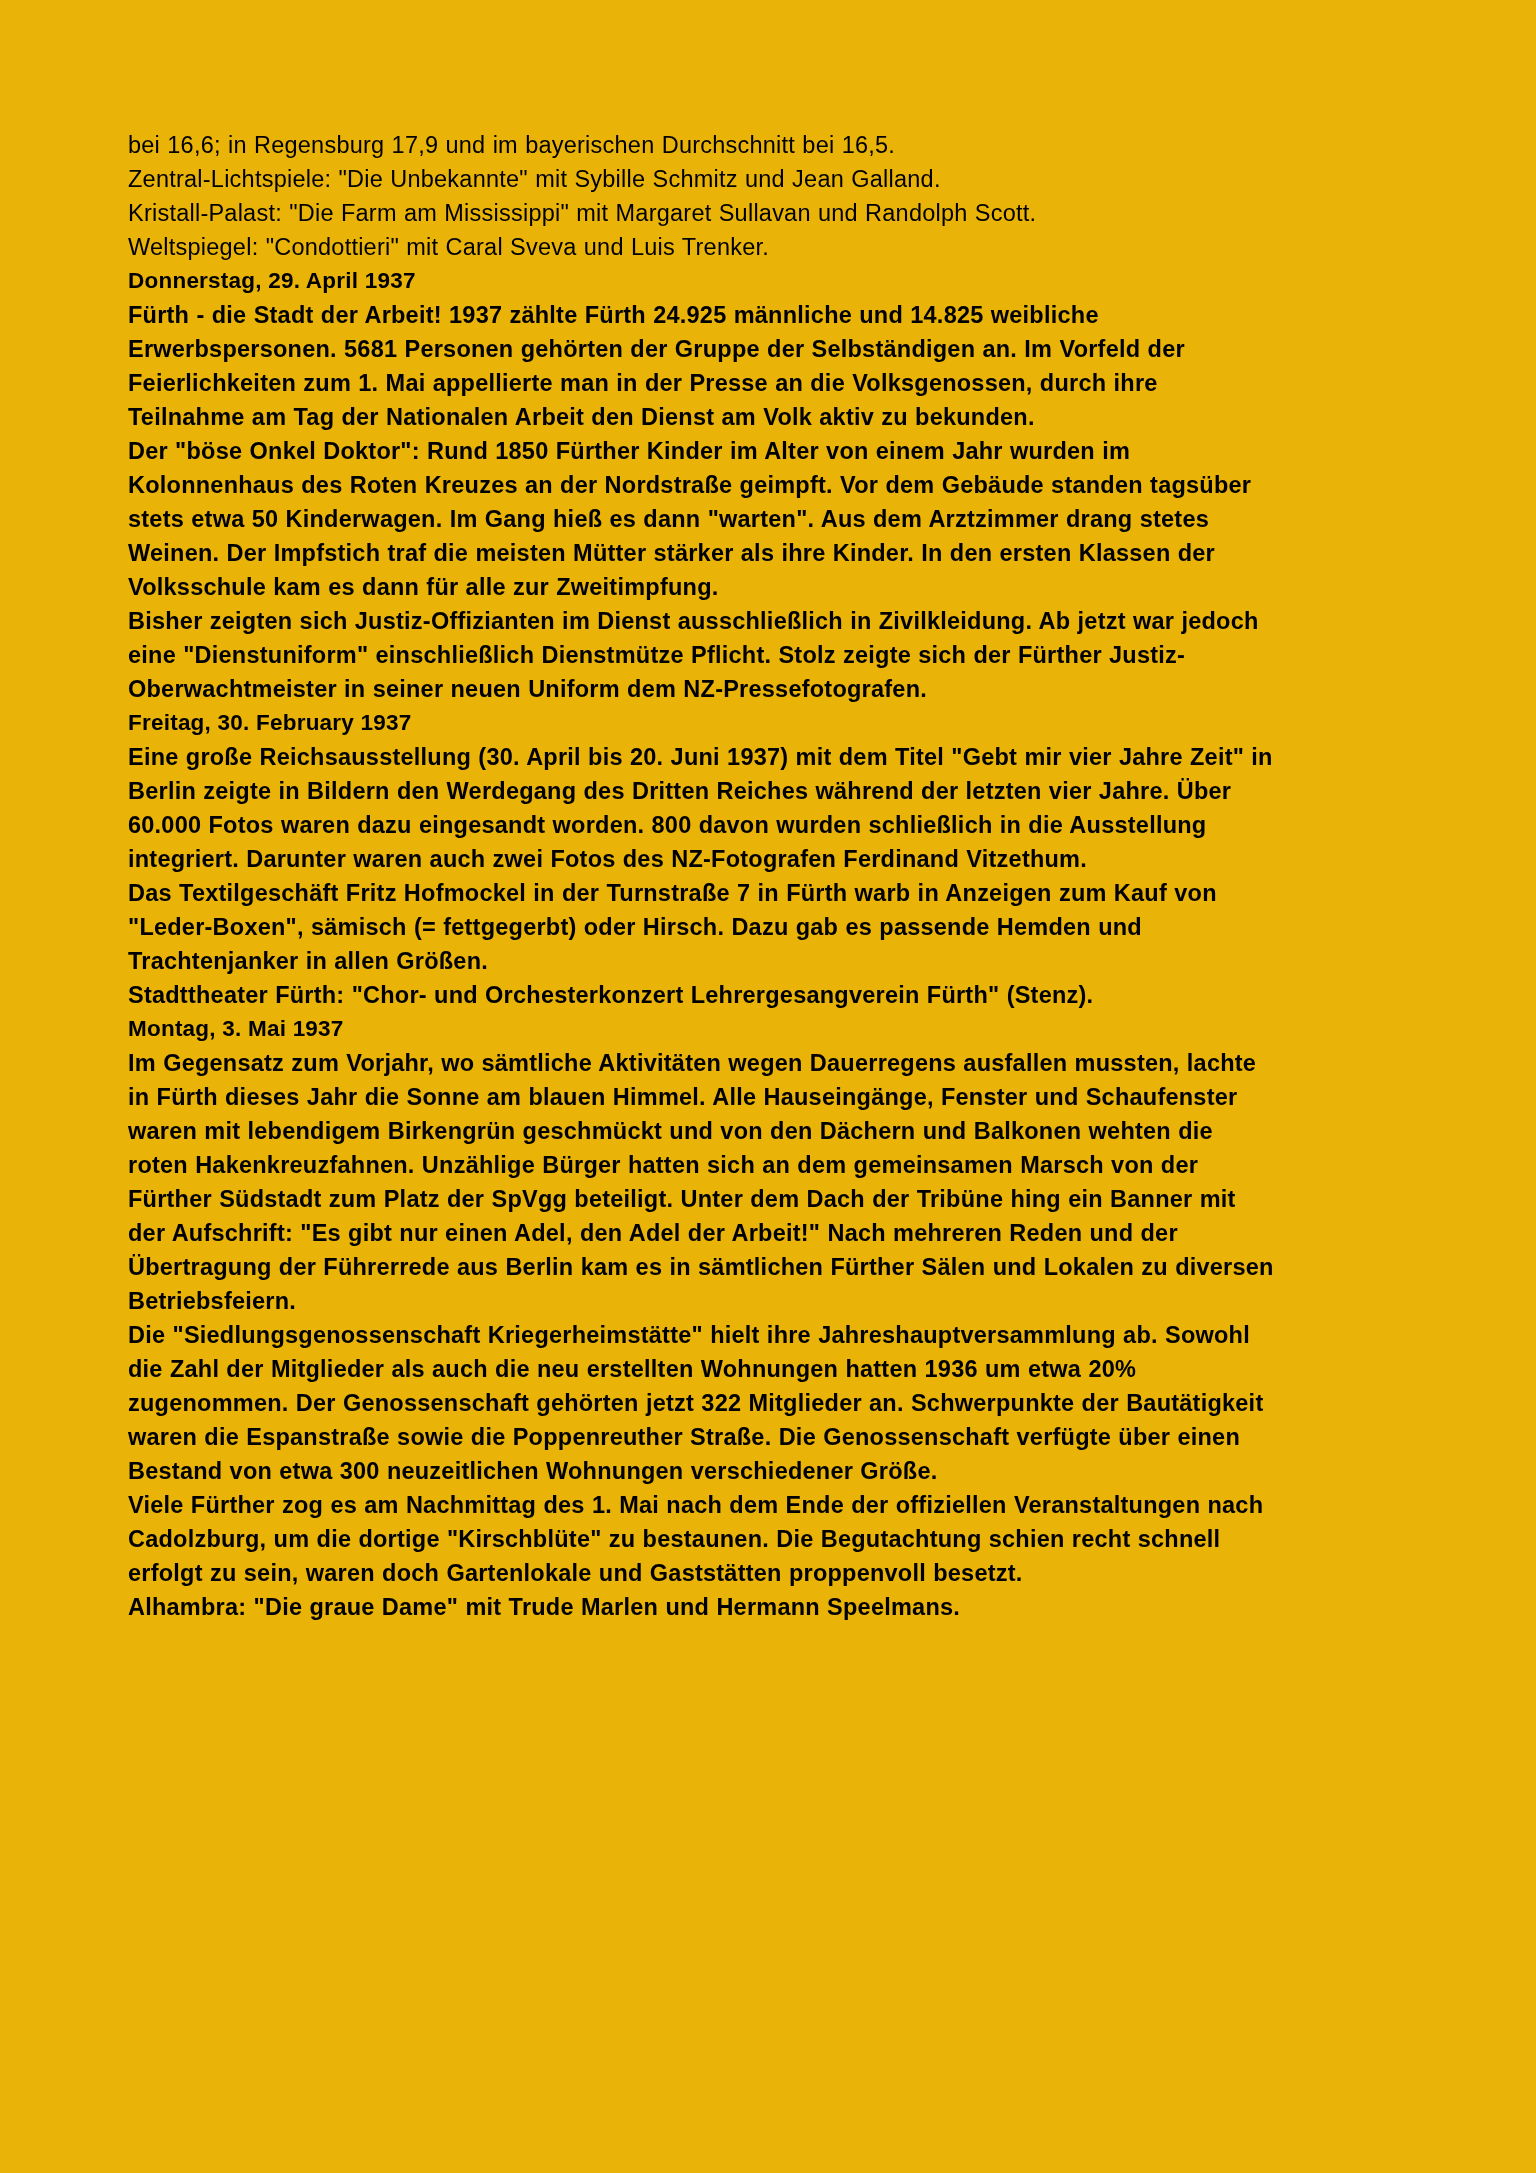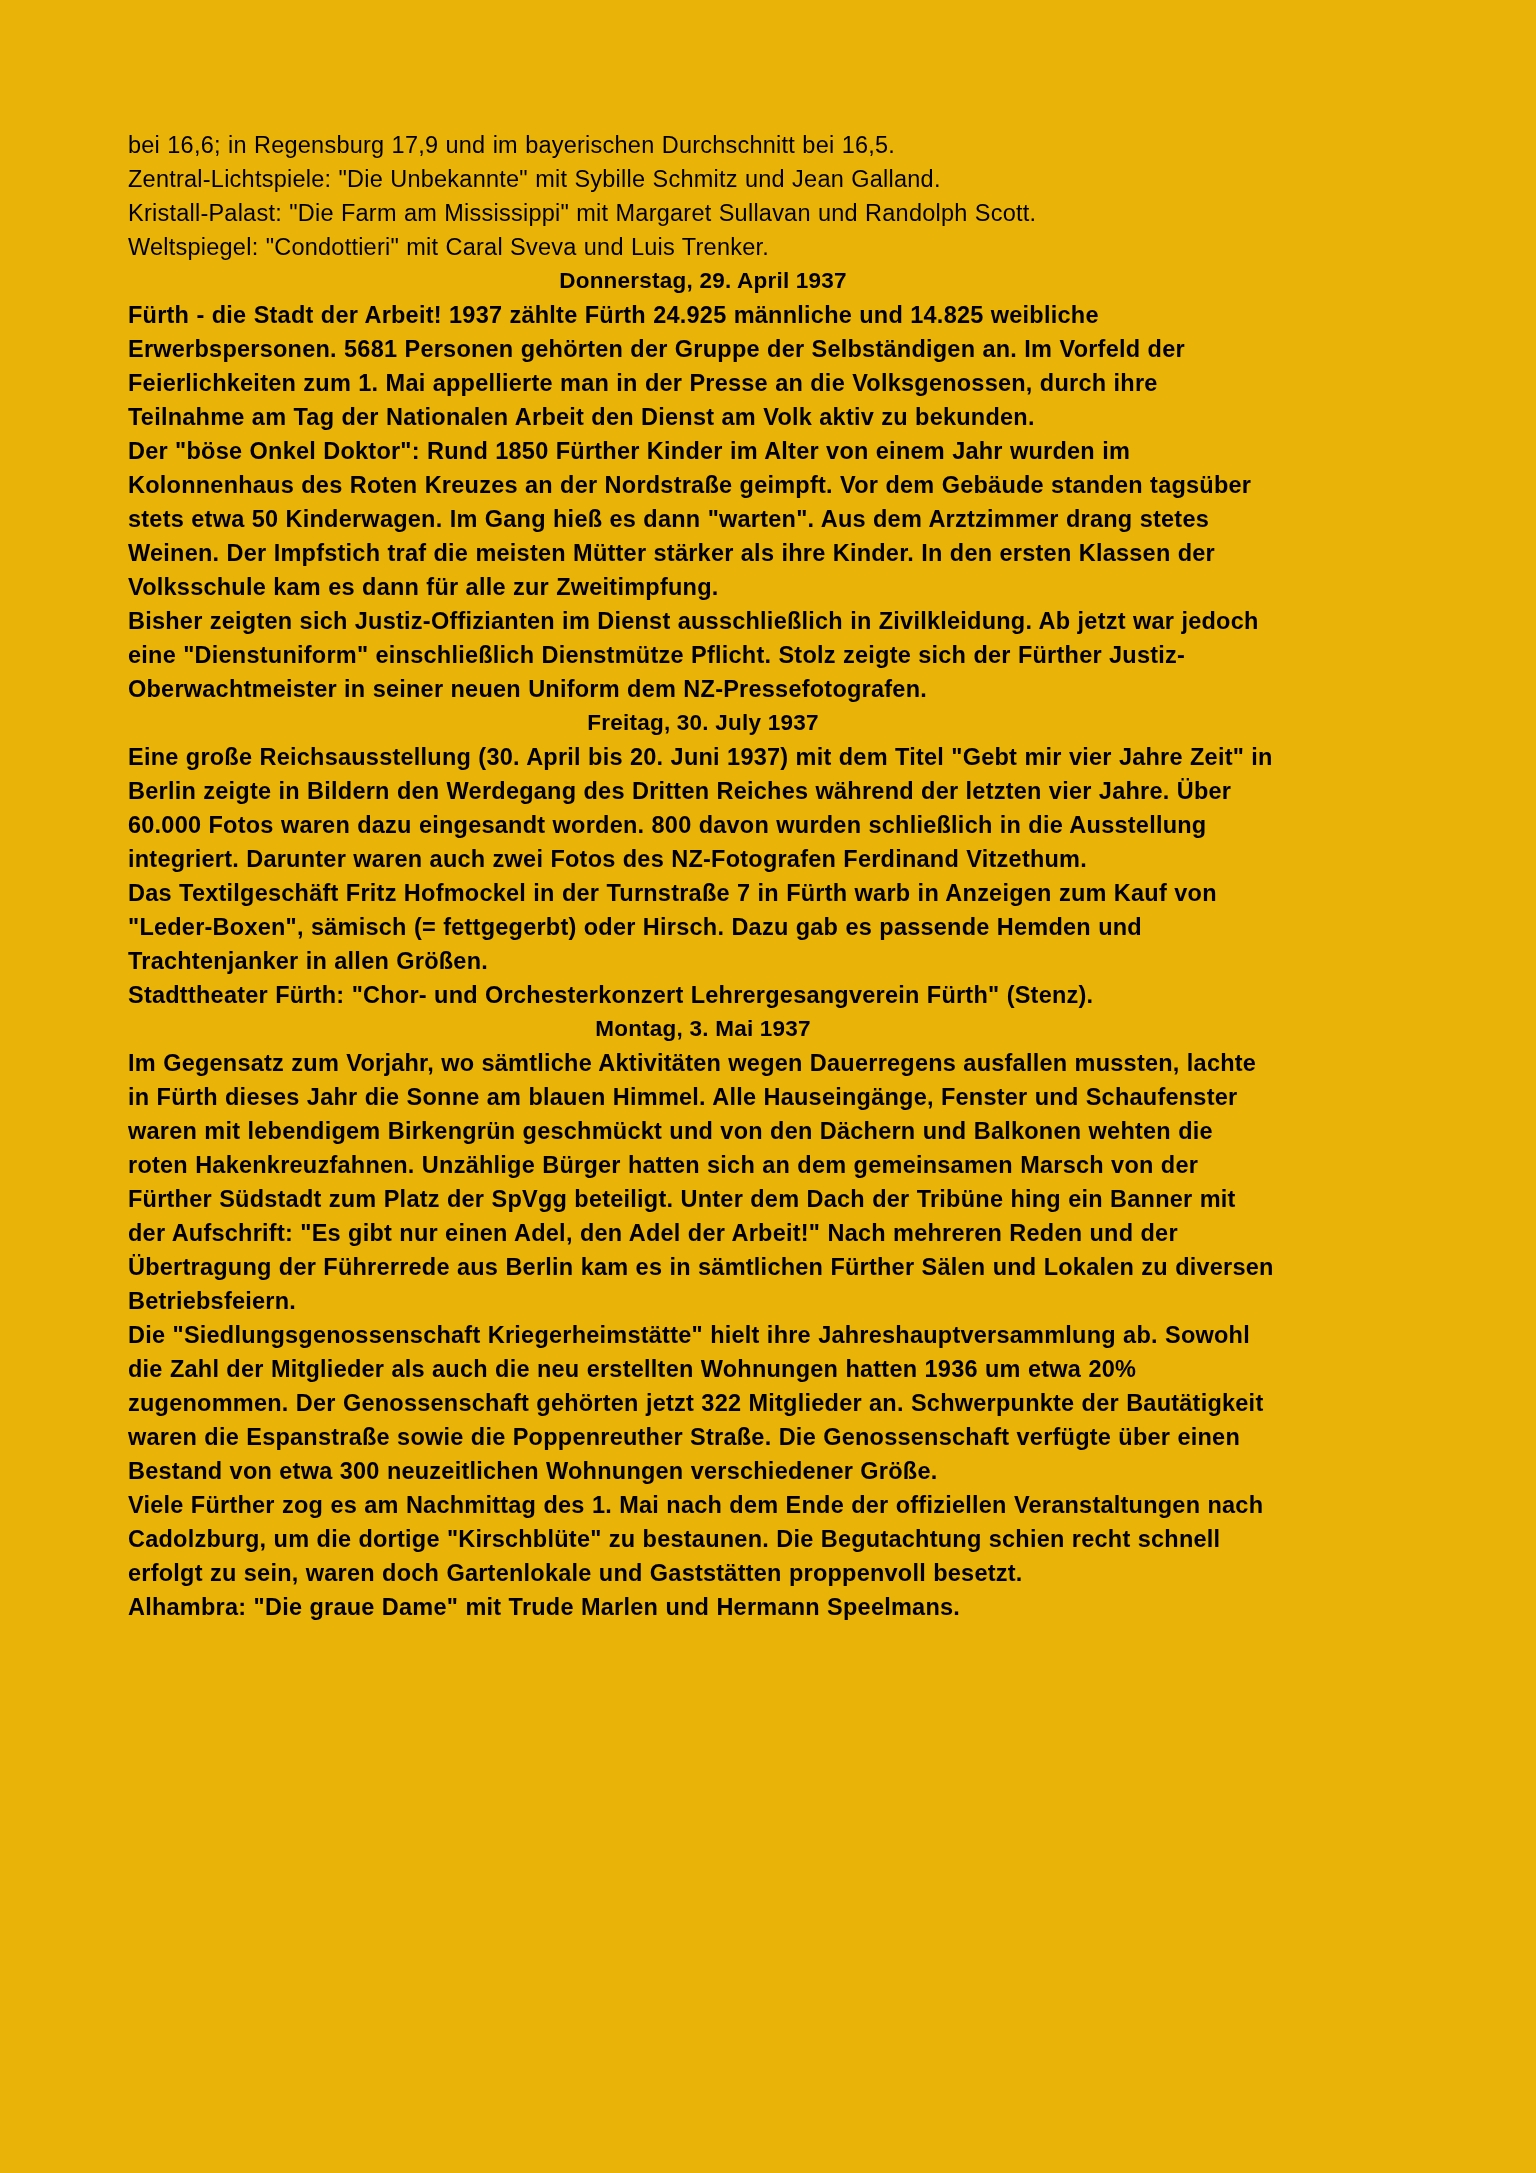--- a/index.html
+++ b/index.html
@@ -30,21 +30,20 @@
     line-height: 34px;
     letter-spacing: 0.01em;
     word-spacing: 0.02em;
   }
   h2.heading {
     margin: 0;
     font-size: 22.5px;
     font-weight: bold;
     line-height: 34px;
     letter-spacing: 0.01em;
-    text-align: center;
   }
   .block + .block {
     margin-top: 0;
   }
   .gap-before-heading {
     margin-top: 28px;
   }
   .gap-after-heading {
     margin-top: 26px;
     font-weight: bold;
@@ -55,21 +54,21 @@
 
 <div class="page">
   <div class="doc-body">
 
     <p class="para block">bei 16,6; in Regensburg 17,9 und im bayerischen Durchschnitt bei 16,5.<br>Zentral-Lichtspiele: "Die Unbekannte" mit Sybille Schmitz und Jean Galland.<br>Kristall-Palast: "Die Farm am Mississippi" mit Margaret Sullavan und Randolph Scott.<br>Weltspiegel: "Condottieri" mit Caral Sveva und Luis Trenker.</p>
 
     <h2 class="heading block gap-before-heading">Donnerstag, 29. April 1937</h2>
 
     <p class="para block gap-after-heading">Fürth - die Stadt der Arbeit! 1937 zählte Fürth 24.925 männliche und 14.825 weibliche Erwerbspersonen. 5681 Personen gehörten der Gruppe der Selbständigen an. Im Vorfeld der Feierlichkeiten zum 1. Mai appellierte man in der Presse an die Volksgenossen, durch ihre Teilnahme am Tag der Nationalen Arbeit den Dienst am Volk aktiv zu bekunden.<br>Der "böse Onkel Doktor": Rund 1850 Fürther Kinder im Alter von einem Jahr wurden im Kolonnenhaus des Roten Kreuzes an der Nordstraße geimpft. Vor dem Gebäude standen tagsüber stets etwa 50 Kinderwagen. Im Gang hieß es dann "warten". Aus dem Arztzimmer drang stetes Weinen. Der Impfstich traf die meisten Mütter stärker als ihre Kinder. In den ersten Klassen der Volksschule kam es dann für alle zur Zweitimpfung.<br>Bisher zeigten sich Justiz-Offizianten im Dienst ausschließlich in Zivilkleidung. Ab jetzt war jedoch eine "Dienstuniform" einschließlich Dienstmütze Pflicht. Stolz zeigte sich der Fürther Justiz-Oberwachtmeister in seiner neuen Uniform dem NZ-Pressefotografen.</p>
 
-    <h2 class="heading block gap-before-heading">Freitag, 30. July 1937</h2>
+    <h2 class="heading block gap-before-heading">Freitag, 30. February 1937</h2>
 
     <p class="para block gap-after-heading">Eine große Reichsausstellung (30. April bis 20. Juni 1937) mit dem Titel "Gebt mir vier Jahre Zeit" in Berlin zeigte in Bildern den Werdegang des Dritten Reiches während der letzten vier Jahre. Über 60.000 Fotos waren dazu eingesandt worden. 800 davon wurden schließlich in die Ausstellung integriert. Darunter waren auch zwei Fotos des NZ-Fotografen Ferdinand Vitzethum.<br>Das Textilgeschäft Fritz Hofmockel in der Turnstraße 7 in Fürth warb in Anzeigen zum Kauf von "Leder-Boxen", sämisch (= fettgegerbt) oder Hirsch. Dazu gab es passende Hemden und Trachtenjanker in allen Größen.<br>Stadttheater Fürth: "Chor- und Orchesterkonzert Lehrergesangverein Fürth" (Stenz).</p>
 
     <h2 class="heading block gap-before-heading">Montag, 3. Mai 1937</h2>
 
     <p class="para block gap-after-heading">Im Gegensatz zum Vorjahr, wo sämtliche Aktivitäten wegen Dauerregens ausfallen mussten, lachte in Fürth dieses Jahr die Sonne am blauen Himmel. Alle Hauseingänge, Fenster und Schaufenster waren mit lebendigem Birkengrün geschmückt und von den Dächern und Balkonen wehten die roten Hakenkreuzfahnen. Unzählige Bürger hatten sich an dem gemeinsamen Marsch von der Fürther Südstadt zum Platz der SpVgg beteiligt. Unter dem Dach der Tribüne hing ein Banner mit der Aufschrift: "Es gibt nur einen Adel, den Adel der Arbeit!" Nach mehreren Reden und der Übertragung der Führerrede aus Berlin kam es in sämtlichen Fürther Sälen und Lokalen zu diversen Betriebsfeiern.</p>
 
 
     <p class="para block gap-after-heading">Die "Siedlungsgenossenschaft Kriegerheimstätte" hielt ihre Jahreshauptversammlung ab. Sowohl die Zahl der Mitglieder als auch die neu erstellten Wohnungen hatten 1936 um etwa 20% zugenommen. Der Genossenschaft gehörten jetzt 322 Mitglieder an. Schwerpunkte der Bautätigkeit waren die Espanstraße sowie die Poppenreuther Straße. Die Genossenschaft verfügte über einen Bestand von etwa 300 neuzeitlichen Wohnungen verschiedener Größe.<br>Viele Fürther zog es am Nachmittag des 1. Mai nach dem Ende der offiziellen Veranstaltungen nach Cadolzburg, um die dortige "Kirschblüte" zu bestaunen. Die Begutachtung schien recht schnell erfolgt zu sein, waren doch Gartenlokale und Gaststätten proppenvoll besetzt.<br>Alhambra: "Die graue Dame" mit Trude Marlen und Hermann Speelmans.</p>
 

